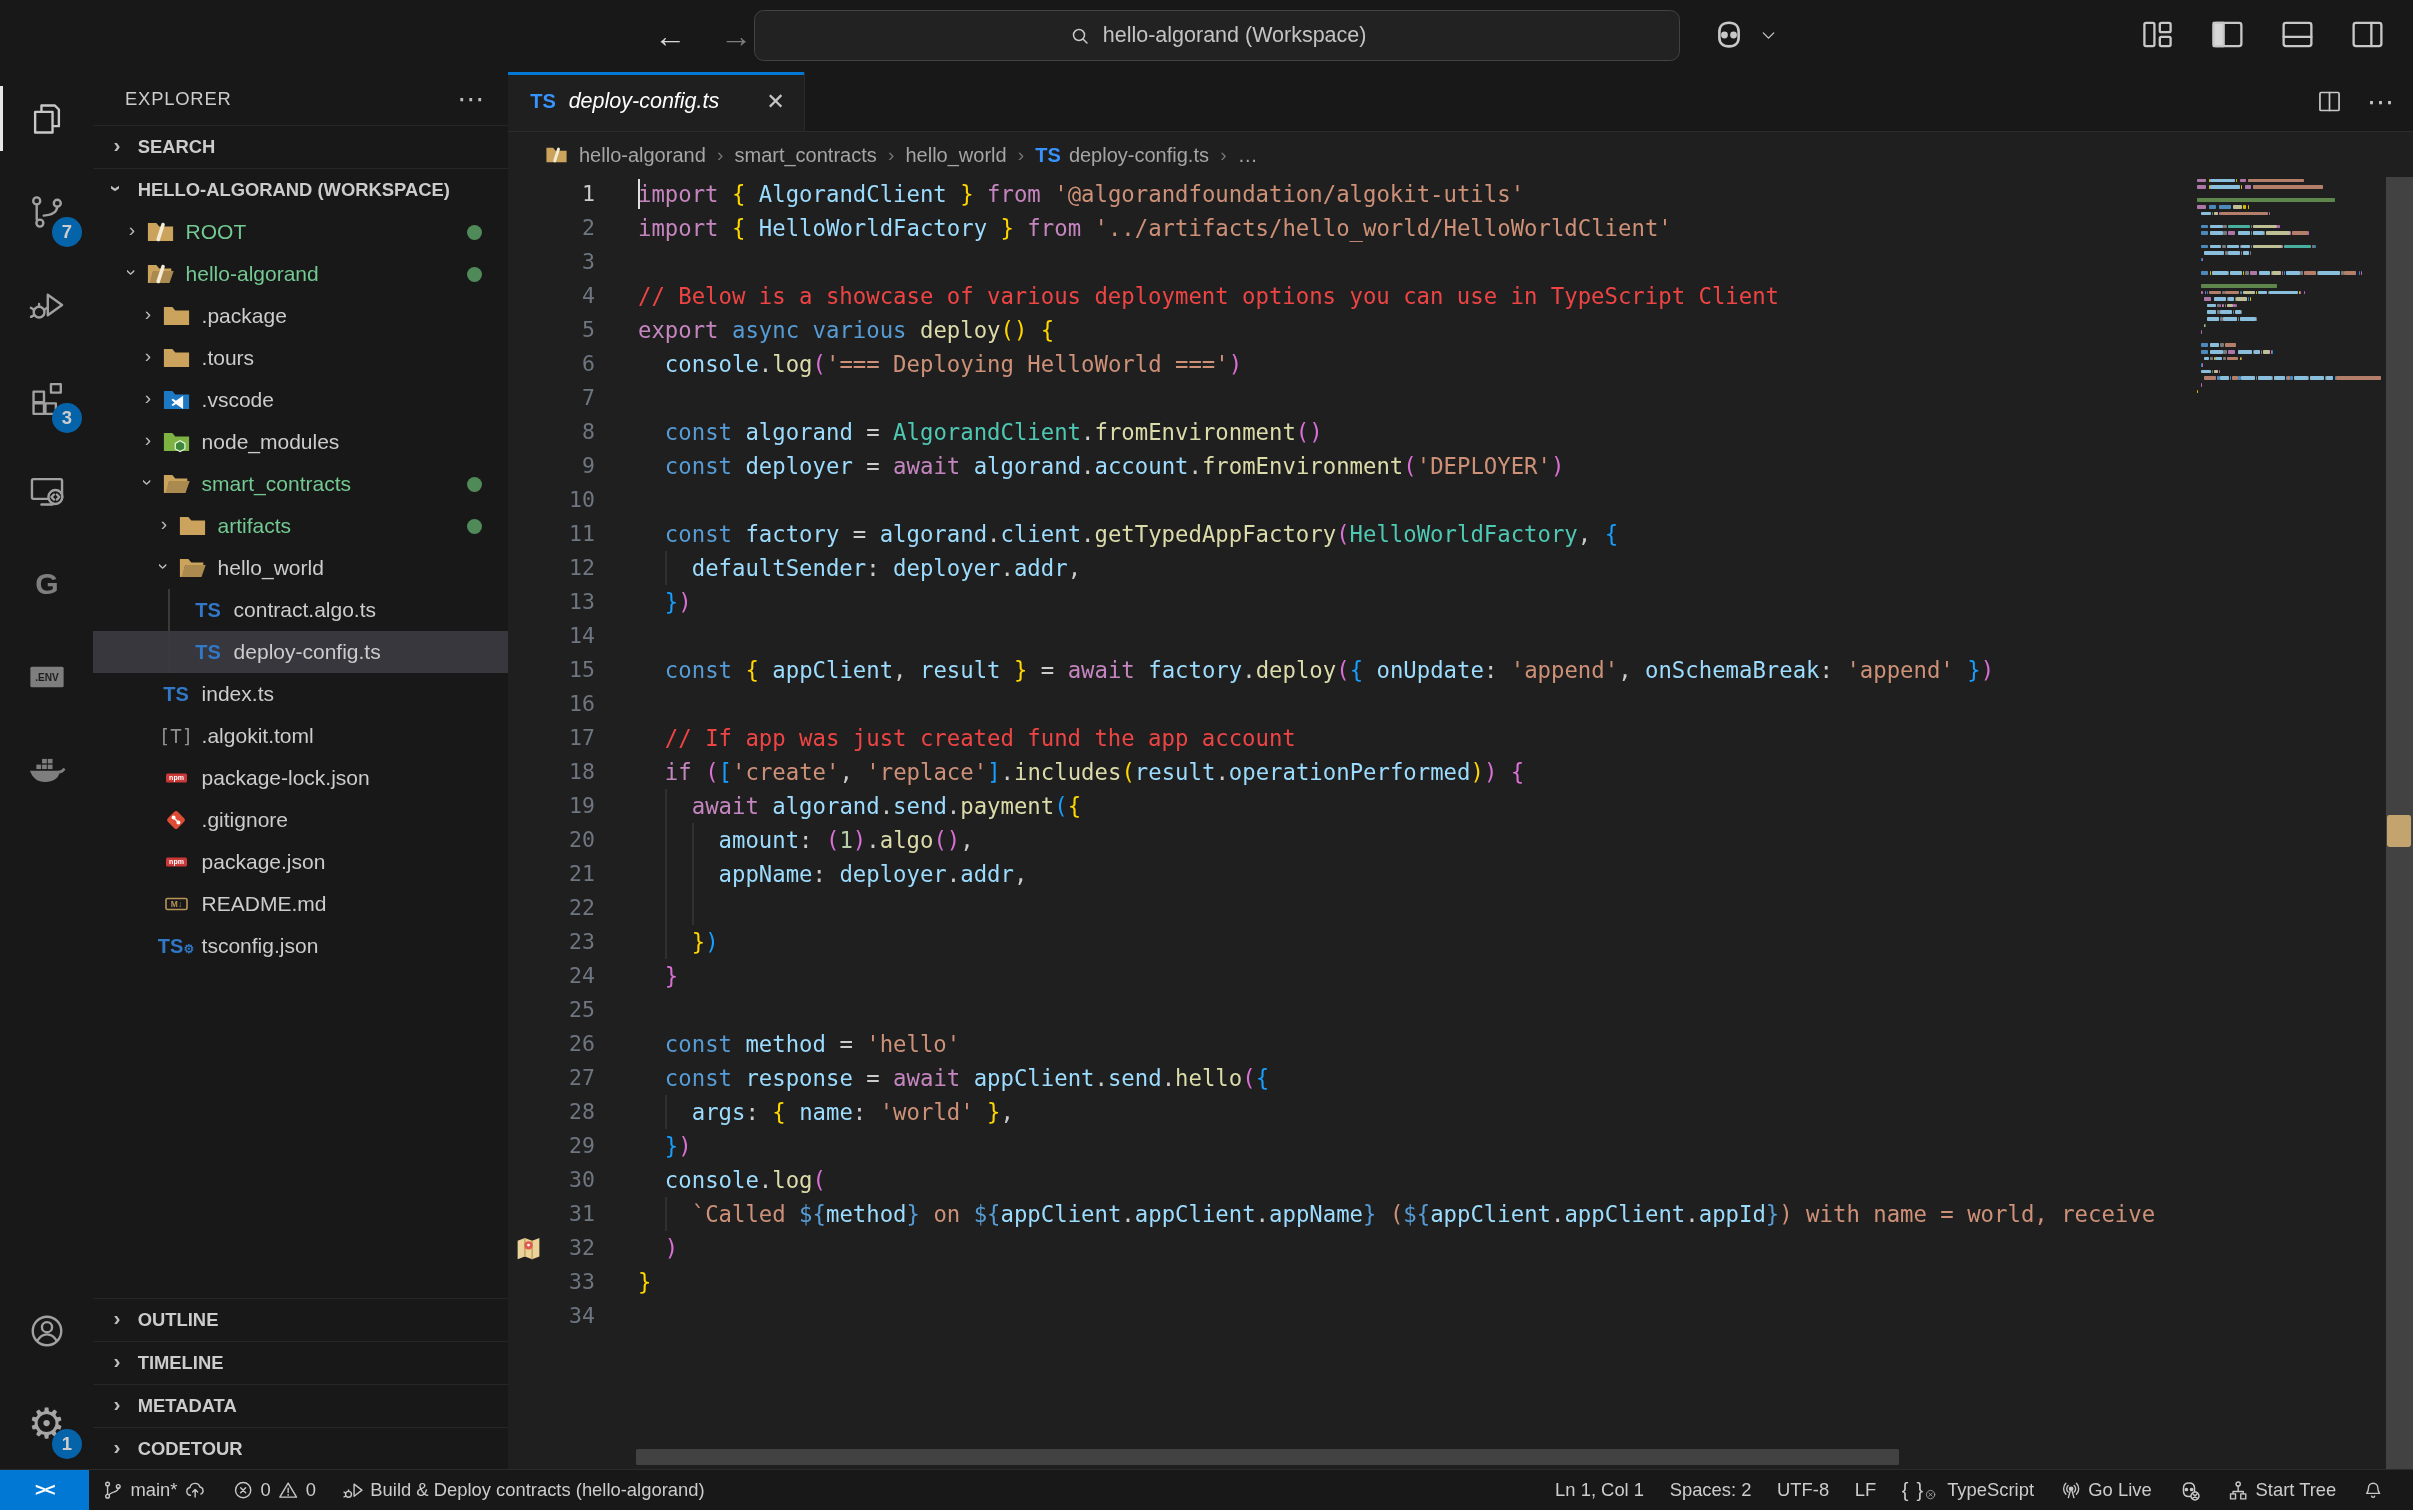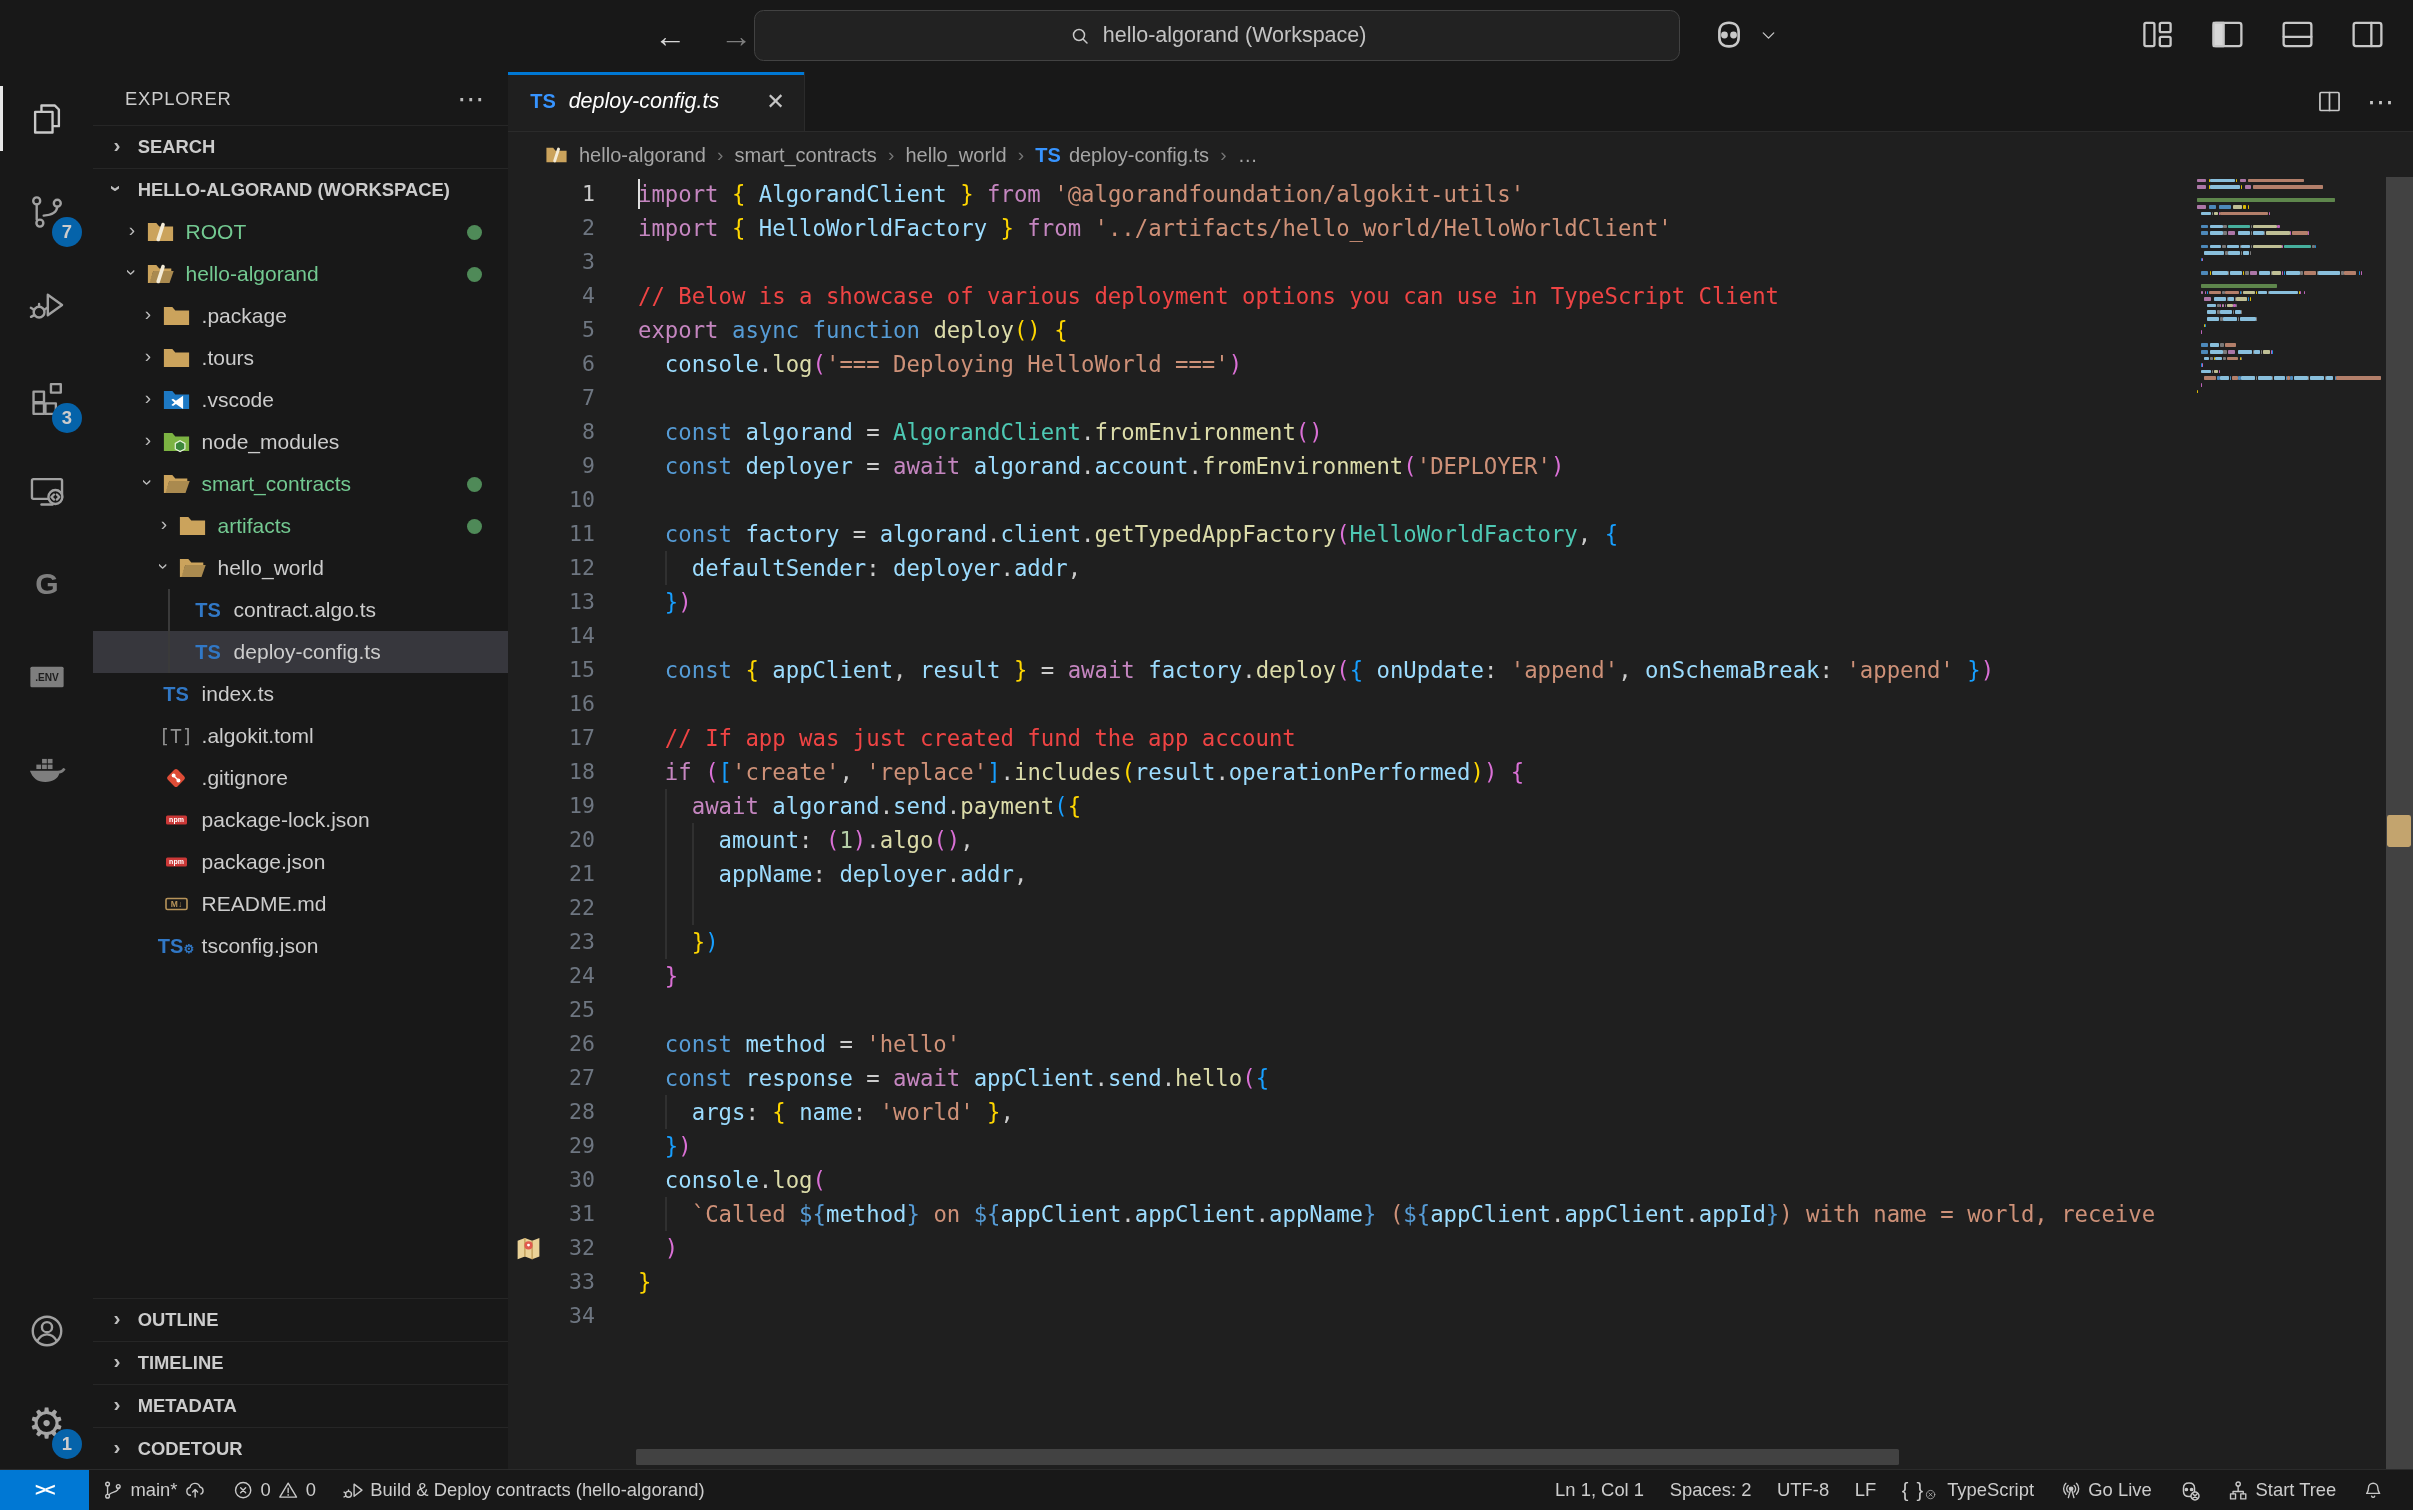--- a/index.html
+++ b/index.html
@@ -393,40 +393,40 @@
         <div class="tree-row" style="padding-left: 43px;">
           <div class="chev"></div>
           <div class="ticon">
             <span style="color:#8f8f8f;font-size:19px;font-family:'DejaVu Sans Mono',monospace">[T]</span>
           </div>
           <div>.algokit.toml</div>
         </div>
         <div class="tree-row" style="padding-left: 43px;">
           <div class="chev"></div>
           <div class="ticon">
+            <svg width="27" height="24" viewBox="0 0 24 24" style="font-size:26px">
+              <rect x="1.5" y="7.5" width="21" height="9" rx="1.5" fill="#CB3837"></rect>
+              <text x="12" y="14.4" text-anchor="middle" font-size="7" font-weight="bold" fill="#fff" font-family="Liberation Sans">npm</text>
+            </svg>
+          </div>
+          <div>package-lock.json</div>
+        </div>
+        <div class="tree-row" style="padding-left: 43px;">
+          <div class="chev"></div>
+          <div class="ticon">
             <svg width="24" height="24" viewBox="0 0 24 24">
               <rect x="5" y="5" width="14" height="14" rx="2.5" transform="rotate(45 12 12)" fill="#DE4C36"></rect>
               <g stroke="#fff" stroke-width="1.4" fill="#fff">
                 <circle cx="9.6" cy="9.6" r="1.3"></circle>
                 <circle cx="14.4" cy="14.4" r="1.3"></circle>
                 <path d="M10.4 10.4l3.4 3.4" fill="none"></path>
               </g>
             </svg>
           </div>
           <div>.gitignore</div>
-        </div>
-        <div class="tree-row" style="padding-left: 43px;">
-          <div class="chev"></div>
-          <div class="ticon">
-            <svg width="27" height="24" viewBox="0 0 24 24" style="font-size:26px">
-              <rect x="1.5" y="7.5" width="21" height="9" rx="1.5" fill="#CB3837"></rect>
-              <text x="12" y="14.4" text-anchor="middle" font-size="7" font-weight="bold" fill="#fff" font-family="Liberation Sans">npm</text>
-            </svg>
-          </div>
-          <div>package-lock.json</div>
         </div>
         <div class="tree-row" style="padding-left: 43px;">
           <div class="chev"></div>
           <div class="ticon">
             <svg width="27" height="24" viewBox="0 0 24 24" style="font-size:26px">
               <rect x="1.5" y="7.5" width="21" height="9" rx="1.5" fill="#CB3837"></rect>
               <text x="12" y="14.4" text-anchor="middle" font-size="7" font-weight="bold" fill="#fff" font-family="Liberation Sans">npm</text>
             </svg>
           </div>
           <div>package.json</div>
@@ -518,21 +518,21 @@
         <div class="bc-sep">›</div>
         <div class="bc-item">
           <div>…</div>
         </div>
       </div>
     <div class="code" id="code">
         <div class="cline"><div class="lnum active">1</div><div class="ltext"><span class="tk-kw">import</span><span> </span><span class="tk-b1">{</span><span class="tk-var"> AlgorandClient </span><span class="tk-b1">}</span><span> </span><span class="tk-kw">from</span><span> </span><span class="tk-str">'@algorandfoundation/algokit-utils'</span></div><div class="cursor"></div></div>
         <div class="cline"><div class="lnum">2</div><div class="ltext"><span class="tk-kw">import</span><span> </span><span class="tk-b1">{</span><span class="tk-var"> HelloWorldFactory </span><span class="tk-b1">}</span><span> </span><span class="tk-kw">from</span><span> </span><span class="tk-str">'../artifacts/hello_world/HelloWorldClient'</span></div></div>
         <div class="cline"><div class="lnum">3</div><div class="ltext"></div></div>
         <div class="cline"><div class="lnum">4</div><div class="ltext"><span class="tk-com">// Below is a showcase of various deployment options you can use in TypeScript Client</span></div></div>
-        <div class="cline"><div class="lnum">5</div><div class="ltext"><span class="tk-kw">export</span><span> </span><span class="tk-kb">async</span><span> </span><span class="tk-kb">function</span><span> </span><span class="tk-fn">deploy</span><span class="tk-b1">()</span><span> </span><span class="tk-b1">{</span></div></div>
+        <div class="cline"><div class="lnum">5</div><div class="ltext"><span class="tk-kw">export</span><span> </span><span class="tk-kb">async</span><span> </span><span class="tk-kb">various</span><span> </span><span class="tk-fn">deploy</span><span class="tk-b1">()</span><span> </span><span class="tk-b1">{</span></div></div>
         <div class="cline"><div class="lnum">6</div><div class="ltext"><span>  </span><span class="tk-var">console</span><span class="tk-pun">.</span><span class="tk-fn">log</span><span class="tk-b2">(</span><span class="tk-str">'=== Deploying HelloWorld ==='</span><span class="tk-b2">)</span></div></div>
         <div class="cline"><div class="lnum">7</div><div class="ltext"></div></div>
         <div class="cline"><div class="lnum">8</div><div class="ltext"><span>  </span><span class="tk-kb">const</span><span> </span><span class="tk-var">algorand</span><span class="tk-pun"> = </span><span class="tk-cls">AlgorandClient</span><span class="tk-pun">.</span><span class="tk-fn">fromEnvironment</span><span class="tk-b2">()</span></div></div>
         <div class="cline"><div class="lnum">9</div><div class="ltext"><span>  </span><span class="tk-kb">const</span><span> </span><span class="tk-var">deployer</span><span class="tk-pun"> = </span><span class="tk-kw">await</span><span> </span><span class="tk-var">algorand</span><span class="tk-pun">.</span><span class="tk-var">account</span><span class="tk-pun">.</span><span class="tk-fn">fromEnvironment</span><span class="tk-b2">(</span><span class="tk-str">'DEPLOYER'</span><span class="tk-b2">)</span></div></div>
         <div class="cline"><div class="lnum">10</div><div class="ltext"></div></div>
         <div class="cline"><div class="lnum">11</div><div class="ltext"><span>  </span><span class="tk-kb">const</span><span> </span><span class="tk-var">factory</span><span class="tk-pun"> = </span><span class="tk-var">algorand</span><span class="tk-pun">.</span><span class="tk-var">client</span><span class="tk-pun">.</span><span class="tk-fn">getTypedAppFactory</span><span class="tk-b2">(</span><span class="tk-cls">HelloWorldFactory</span><span class="tk-pun">, </span><span class="tk-b3">{</span></div></div>
         <div class="cline"><div class="lnum">12</div><div class="iguide" style="left: 157px;"></div><div class="ltext"><span>    </span><span class="tk-var">defaultSender</span><span class="tk-pun">: </span><span class="tk-var">deployer</span><span class="tk-pun">.</span><span class="tk-var">addr</span><span class="tk-pun">,</span></div></div>
         <div class="cline"><div class="lnum">13</div><div class="ltext"><span>  </span><span class="tk-b3">}</span><span class="tk-b2">)</span></div></div>
         <div class="cline"><div class="lnum">14</div><div class="ltext"></div></div>
         <div class="cline"><div class="lnum">15</div><div class="ltext"><span>  </span><span class="tk-kb">const</span><span> </span><span class="tk-b1">{</span><span class="tk-var"> appClient</span><span class="tk-pun">,</span><span class="tk-var"> result </span><span class="tk-b1">}</span><span class="tk-pun"> = </span><span class="tk-kw">await</span><span> </span><span class="tk-var">factory</span><span class="tk-pun">.</span><span class="tk-fn">deploy</span><span class="tk-b2">(</span><span class="tk-b3">{</span><span class="tk-var"> onUpdate</span><span class="tk-pun">: </span><span class="tk-str">'append'</span><span class="tk-pun">,</span><span class="tk-var"> onSchemaBreak</span><span class="tk-pun">: </span><span class="tk-str">'append'</span><span> </span><span class="tk-b3">}</span><span class="tk-b2">)</span></div></div>

